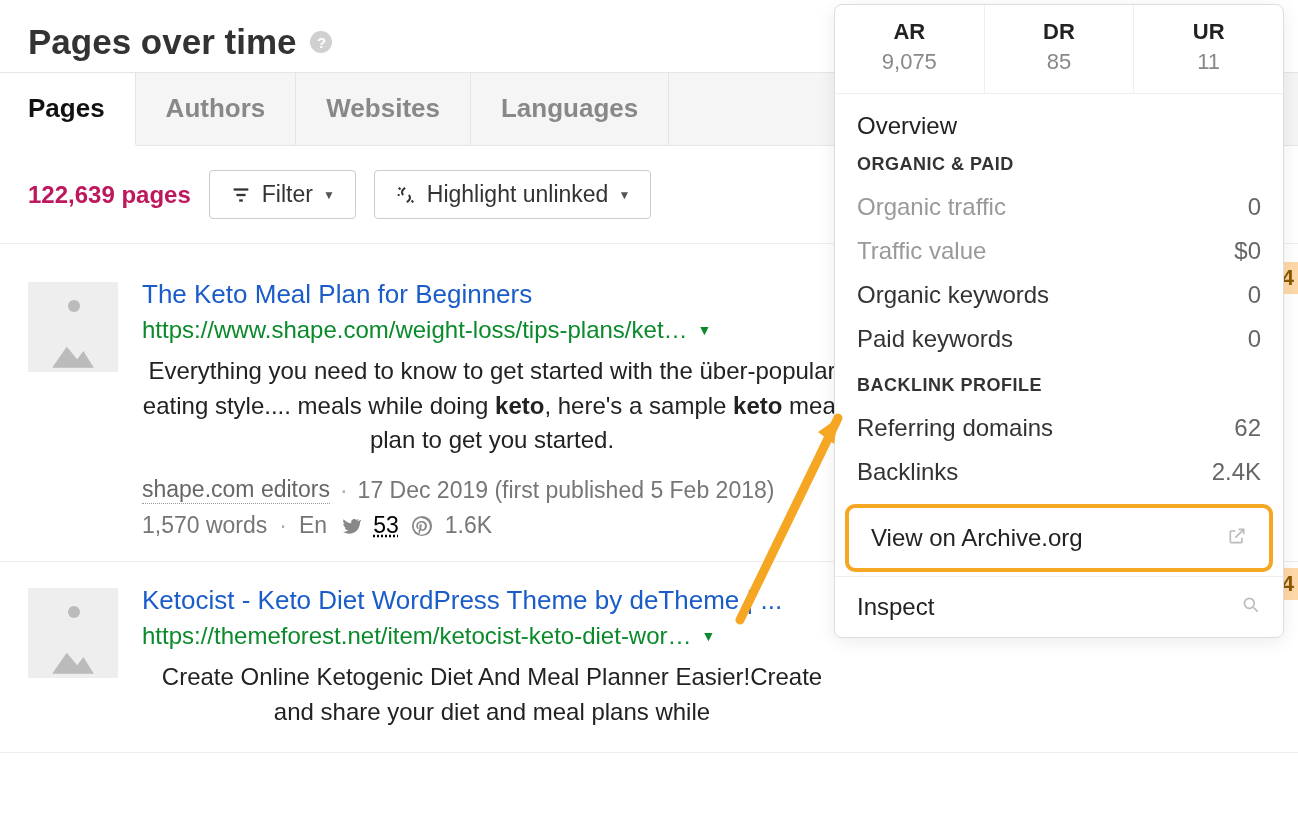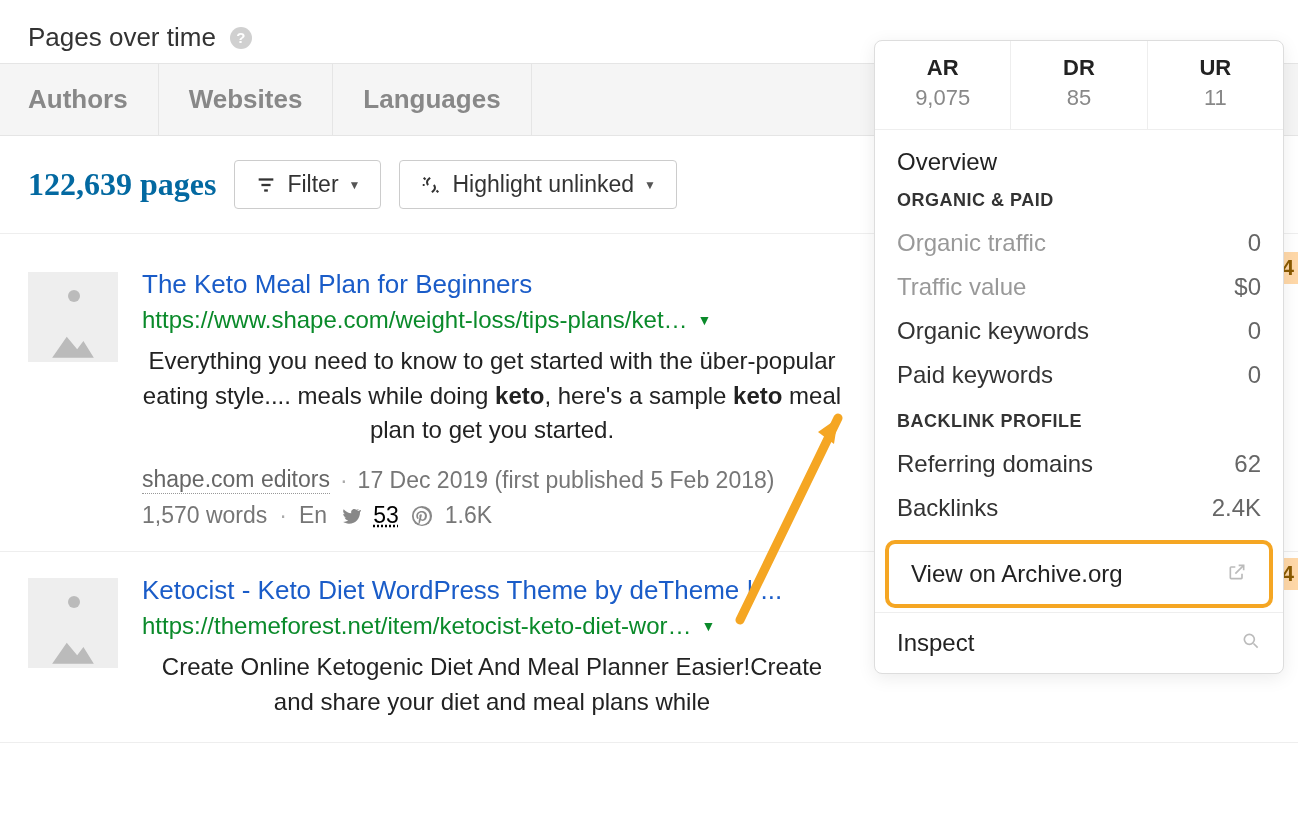--- a/index.html
+++ b/index.html
@@ -1,28 +1,28 @@
 <!DOCTYPE html>
 <html><head>
 <meta charset="utf-8">
 <style>
 * { margin: 0; padding: 0; box-sizing: border-box; }
 body { font-family: -apple-system, BlinkMacSystemFont, "Segoe UI", Helvetica, Arial, sans-serif; background: #fff; color: #111; width: 1298px; height: 836px; overflow: hidden; position: relative; }
 
 .header-row { display: flex; align-items: center; padding: 22px 28px 10px; gap: 14px; }
-.section-title { font-size: 26px; font-weight: 400; color: #333; }
+.section-title { font-size: 35px; font-weight: 700; color: #333; }
 .help-icon { width: 22px; height: 22px; border-radius: 50%; background: #d0d0d0; color: #fff; display: inline-flex; align-items: center; justify-content: center; font-size: 15px; font-weight: 700; }
 
 .tabs-wrap { background: #f5f5f5; border-top: 1px solid #e5e5e5; border-bottom: 1px solid #e5e5e5; display: flex; align-items: stretch; padding-left: 0; }
 .tab { padding: 20px 30px; font-size: 26px; font-weight: 700; color: #888; cursor: pointer; border-right: 1px solid #e5e5e5; background: #f5f5f5; }
 .tab.active { background: #fff; color: #111; border-bottom: 2px solid #fff; margin-bottom: -1px; }
 .tab:first-child { padding-left: 28px; }
 
 .toolbar-row { display: flex; align-items: center; gap: 18px; padding: 24px 28px; border-bottom: 1px solid #eee; }
-.count-text { font-size: 32px; font-weight: 700; color: #0369a1; font-family: Liberation Serif, serif; }
+.count-text { font-size: 24px; font-weight: 700; color: #be185d; }
 .pill-btn { display: inline-flex; align-items: center; gap: 10px; border: 1px solid #ccc; border-radius: 4px; padding: 10px 20px; font-size: 23px; color: #333; background: #fff; cursor: pointer; }
 .caret { font-size: 12px; color: #555; }
 
 .results { padding: 12px 0 0 0; }
 .result { display: flex; gap: 24px; padding: 22px 28px; border-bottom: 1px solid #eee; position: relative; }
 .thumb { width: 90px; height: 90px; background: #eee; display: flex; align-items: flex-end; justify-content: center; position: relative; flex-shrink: 0; margin-top: 4px; }
 .thumb svg { width: 50px; height: 42px; fill: #bbb; }
 .thumb-dot { position: absolute; top: 18px; left: 40px; width: 12px; height: 12px; background: #bbb; border-radius: 50%; }
 .rbody { flex: 1; min-width: 0; max-width: 700px; }
 .title-link { color: #1a5cc8; font-size: 26px; line-height: 1.3; display: inline; }
@@ -33,21 +33,21 @@
 .snippet b { font-weight: 700; }
 .meta1 { margin-top: 18px; font-size: 23px; color: #767676; display: flex; align-items: center; gap: 10px; flex-wrap: wrap; }
 .meta1 .author { color: #666; border-bottom: 1px dotted #999; }
 .meta1 .dot { color: #aaa; }
 .meta2 { margin-top: 8px; font-size: 23px; color: #767676; display: flex; align-items: center; gap: 12px; }
 .meta2 .dot { color: #aaa; }
 .meta2 .tw-count { color: #000000; text-decoration: underline dotted; }
 .badge-orange { background: #ffd8a8; color: #8a5a00; font-weight: 700; padding: 3px 8px; border-radius: 4px; font-size: 22px; position: absolute; top: 6px; }
 
 
-.panel { position: absolute; right: 14px; top: 4px; width: 410px; background: #fff; border: 1px solid #ddd; border-radius: 8px; box-shadow: 0 4px 18px rgba(0,0,0,0.08); z-index: 50; margin-top: 36px; }
+.panel { position: absolute; right: 14px; top: 4px; width: 450px; background: #fff; border: 1px solid #ddd; border-radius: 8px; box-shadow: 0 4px 18px rgba(0,0,0,0.08); z-index: 50; }
 .panel-metrics { display: flex; border-bottom: 1px solid #eee; }
 .metric { flex: 1; text-align: center; padding: 14px 6px 18px; }
 .metric + .metric { border-left: 1px solid #eee; }
 .metric-label { font-size: 22px; font-weight: 700; color: #222; }
 .metric-val { font-size: 22px; color: #888; margin-top: 4px; }
 .panel-section { padding: 18px 22px 6px; }
 .panel-heading { font-size: 26px; font-weight: 800; color: #111; margin-bottom: 8px; }
 .panel-sub { font-size: 24px; color: #222; margin-bottom: 14px; }
 .panel-group-title { font-size: 18px; font-weight: 800; letter-spacing: 0.5px; color: #333; margin: 14px 0 10px; }
 .kv { display: flex; justify-content: space-between; font-size: 24px; color: #333; padding: 8px 0; }
@@ -64,20 +64,21 @@
 </style>
 </head>
 <body>
 
 <div class="header-row">
   <span class="section-title">Pages over time</span>
   <span class="help-icon">?</span>
 </div>
 
 <div class="tabs-wrap">
+  <div class="tab active">Pages</div>
   <div class="tab">Authors</div>
   <div class="tab">Websites</div>
   <div class="tab">Languages</div>
 </div>
 
 <div class="toolbar-row">
   <span class="count-text">122,639 pages</span>
   <button class="pill-btn">
     <svg class="icon-svg" viewBox="0 0 24 24" fill="none" stroke="#333" stroke-width="2.5">
         <line x1="4" y1="6" x2="20" y2="6"></line>

